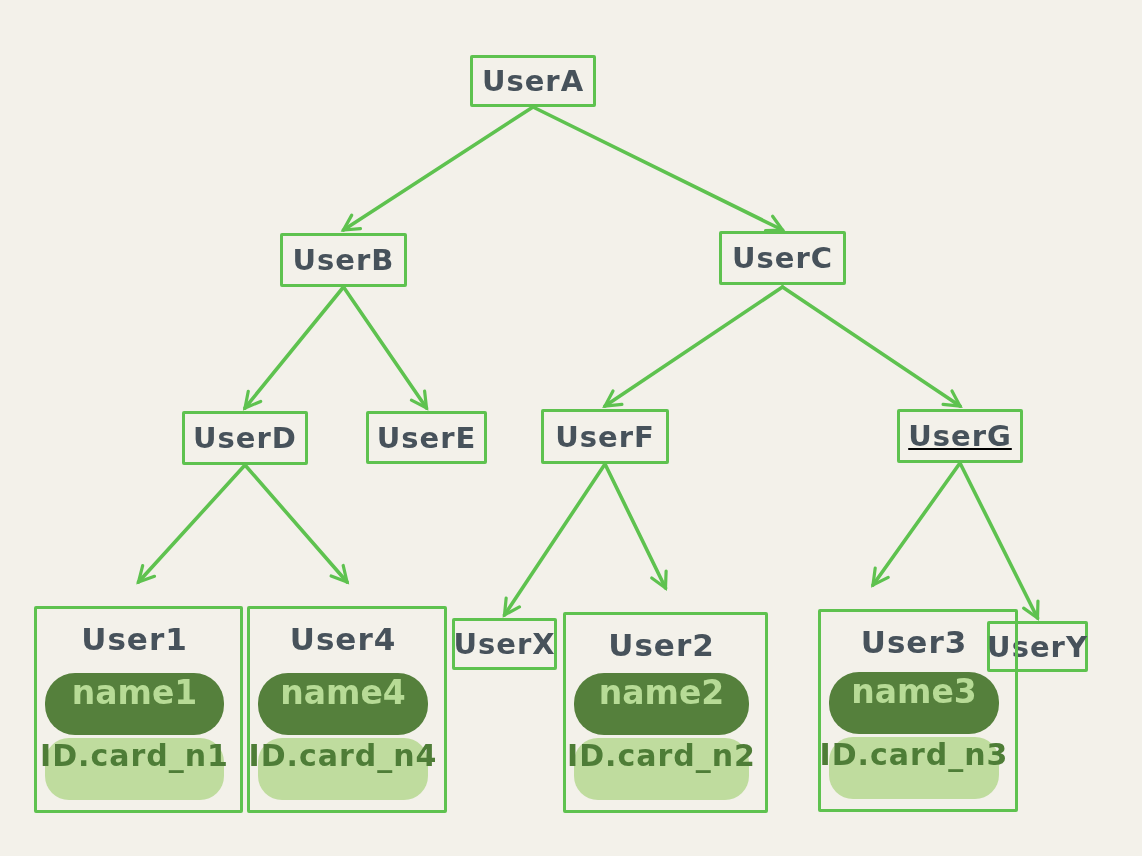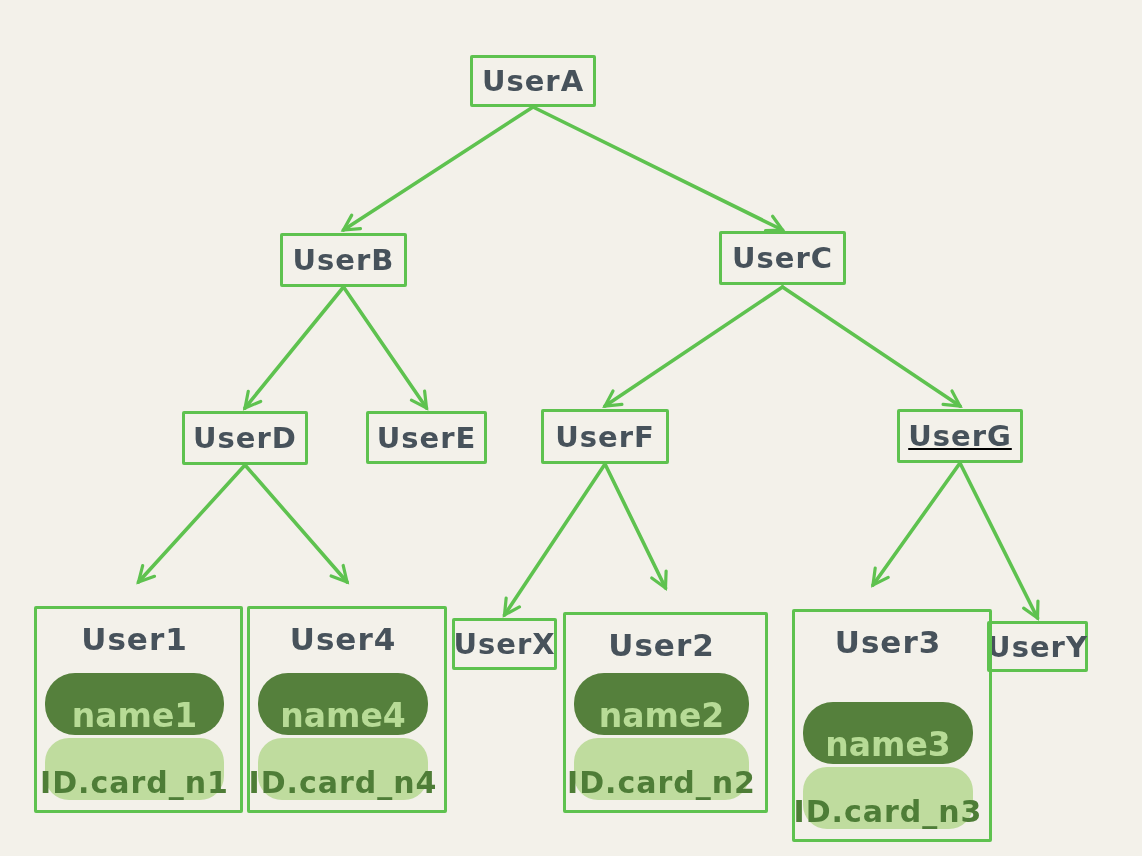--- a/index.html
+++ b/index.html
@@ -49,21 +49,21 @@
   .card-title {
     text-align: center;
     font-size: 31px;
     font-weight: bold;
     color: var(--node-text);
     letter-spacing: 1px;
     margin-top: 2px;
   }
   .pill {
     display: flex;
-    align-items: flex-end;
+    align-items: flex-start;
     justify-content: center;
     font-weight: bold;
     height: 62px;
     white-space: nowrap;
   }
   .pill-dark {
     margin-top: auto;
     background: var(--dark-pill-bg);
     color: var(--dark-pill-text);
     font-size: 33px;
@@ -148,21 +148,21 @@
     </div>
     <div class="card" style="left: 563px; top: 591px; width: 205px; height: 201px;">
       <div class="card-title">User2</div>
       <div class="pill pill-dark">
         <span>name2</span>
       </div>
       <div class="pill pill-light">
         <span>ID.card_n2</span>
       </div>
     </div>
-    <div class="card" style="left: 792px; top: 588px; width: 200px; height: 233px;">
+    <div class="card" style="left: 818px; top: 588px; width: 200px; height: 203px;">
       <div class="card-title">User3</div>
       <div class="pill pill-dark">
         <span>name3</span>
       </div>
       <div class="pill pill-light">
         <span>ID.card_n3</span>
       </div>
     </div>
   </div>
 

